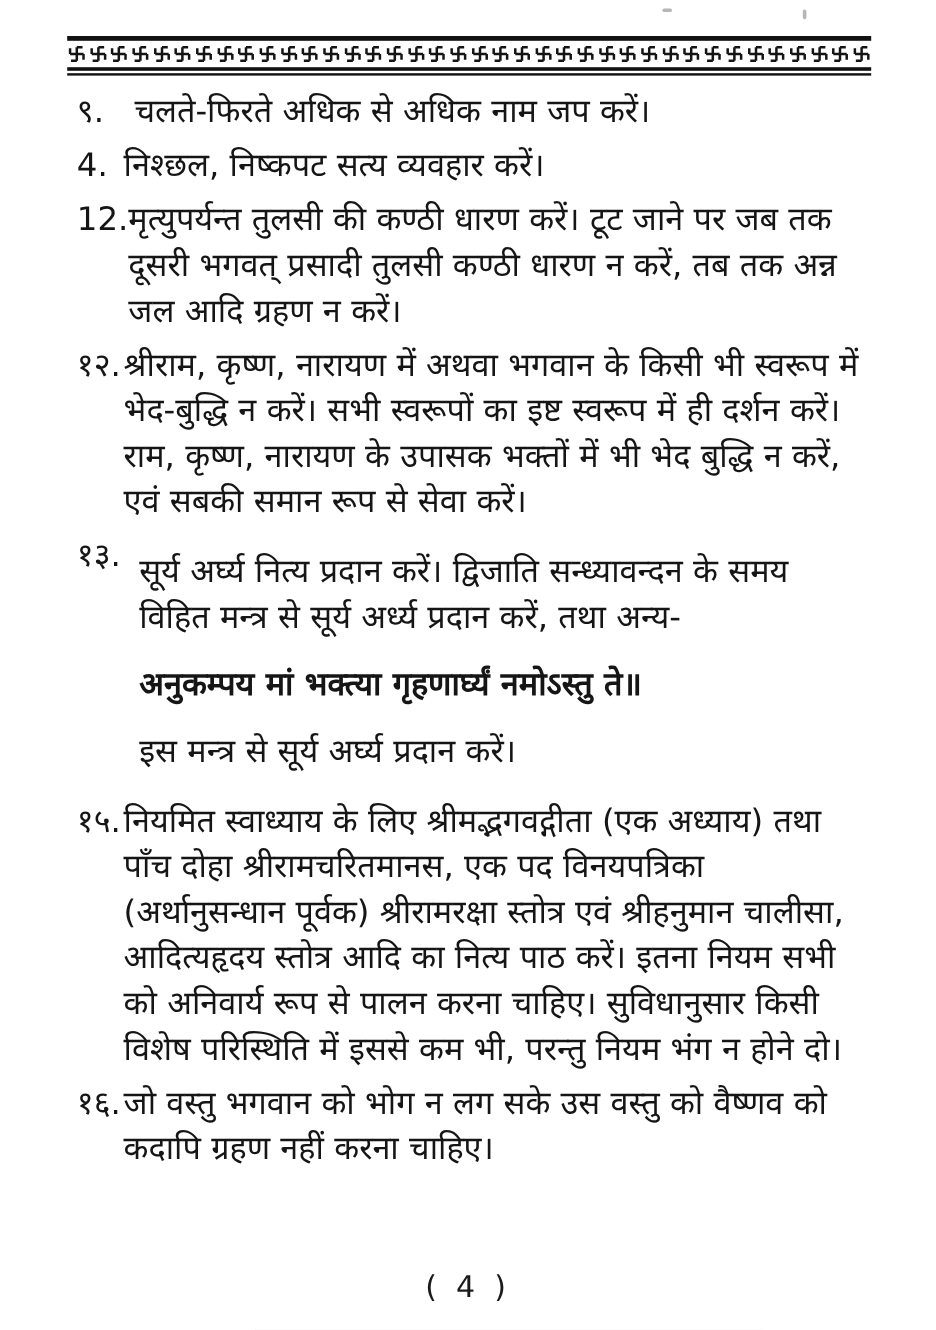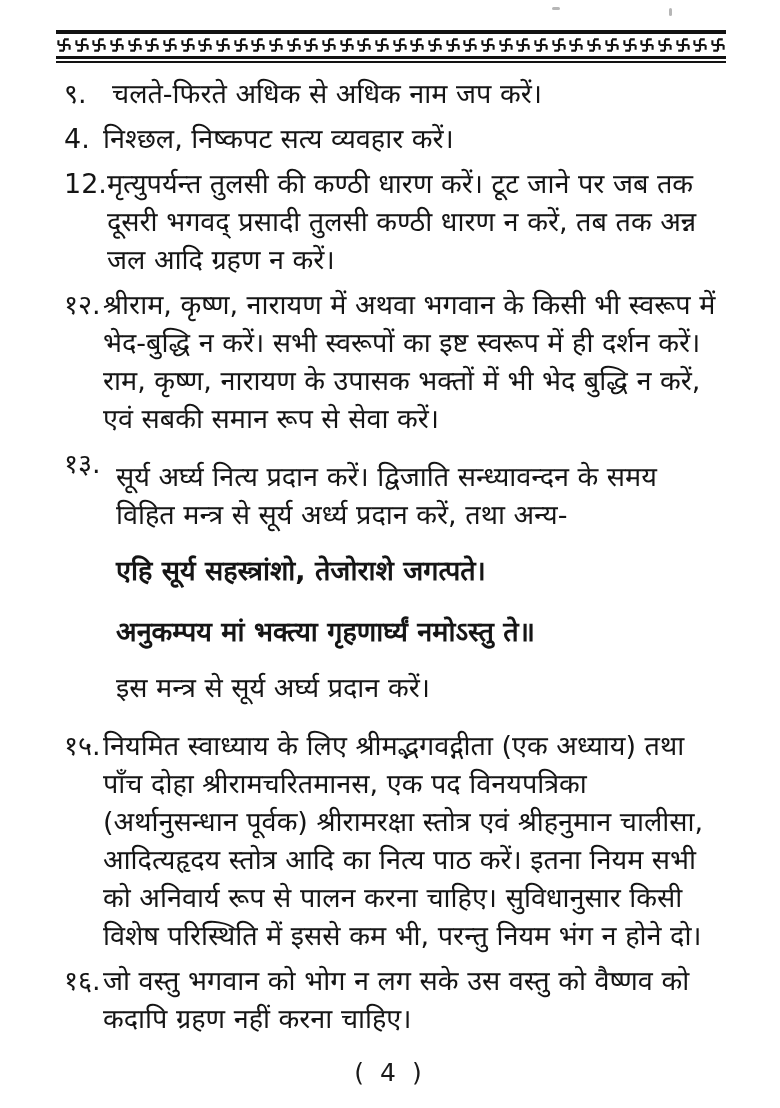--- a/index.html
+++ b/index.html
@@ -215,34 +215,33 @@
       <div class="item-body">चलते-फिरते अधिक से अधिक नाम जप करें।</div>
     </div>
 
     <div class="item">
       <span class="item-number">4.</span>
       <div class="item-body">निश्छल, निष्कपट सत्य व्यवहार करें।</div>
     </div>
 
     <div class="item">
       <span class="item-number">12.</span>
-      <div class="item-body">मृत्युपर्यन्त तुलसी की कण्ठी धारण करें। टूट जाने पर जब तक दूसरी भगवद् प्रसादी तुलसी कण्ठी धारण न करें, तब तक अन्न जल आदि ग्रहण न करें।</div>
+      <div class="item-body">मृत्युपर्यन्त तुलसी की कण्ठी धारण करें। टूट जाने पर जब तक दूसरी भगवत् प्रसादी तुलसी कण्ठी धारण न करें, तब तक अन्न जल आदि ग्रहण न करें।</div>
     </div>
 
     <div class="item">
       <span class="item-number">१२.</span>
       <div class="item-body">श्रीराम, कृष्ण, नारायण में अथवा भगवान के किसी भी स्वरूप में भेद-बुद्धि न करें। सभी स्वरूपों का इष्ट स्वरूप में ही दर्शन करें। राम, कृष्ण, नारायण के उपासक भक्तों में भी भेद बुद्धि न करें, एवं सबकी समान रूप से सेवा करें।</div>
     </div>
 
     <div class="item">
       <span class="item-number">१३.</span>
       <div class="item-body">
         <p>सूर्य अर्घ्य नित्य प्रदान करें। द्विजाति सन्ध्यावन्दन के समय विहित मन्त्र से सूर्य अर्ध्य प्रदान करें, तथा अन्य-</p>
         <div class="mantra-block">
-          <p class="mantra-line">एहि सूर्य सहस्त्रांशो, तेजोराशे जगत्पते।</p>
           <p class="mantra-line">अनुकम्पय मां भक्त्या गृहणार्घ्यं नमोऽस्तु ते॥</p>
         </div>
         <p>इस मन्त्र से सूर्य अर्घ्य प्रदान करें।</p>
       </div>
     </div>
 
 
     <div class="item">
       <span class="item-number">१५.</span>
       <div class="item-body"><span>नियमित स्वाध्याय के लिए </span><span class="b">श्रीमद्भगवद्गीता</span><span> (एक अध्याय) तथा पाँच दोहा </span><span class="b">श्रीरामचरितमानस,</span><span> एक पद </span><span class="b">विनयपत्रिका</span><span> (अर्थानुसन्धान पूर्वक) </span><span class="b">श्रीरामरक्षा स्तोत्र</span><span> एवं </span><span class="b">श्रीहनुमान चालीसा, आदित्यहृदय स्तोत्र</span><span> आदि का नित्य पाठ करें। इतना नियम सभी को अनिवार्य रूप से पालन करना चाहिए। सुविधानुसार किसी विशेष परिस्थिति में इससे कम भी, परन्तु नियम भंग न होने दो।</span></div>

